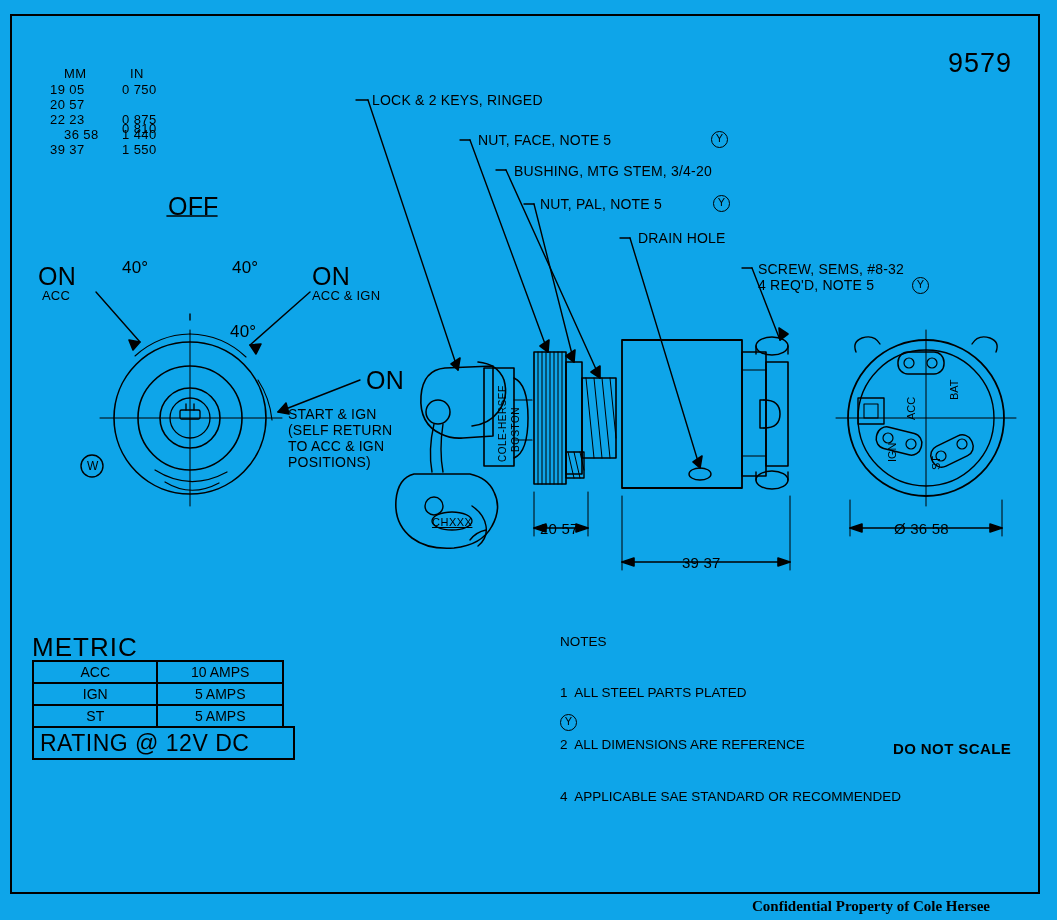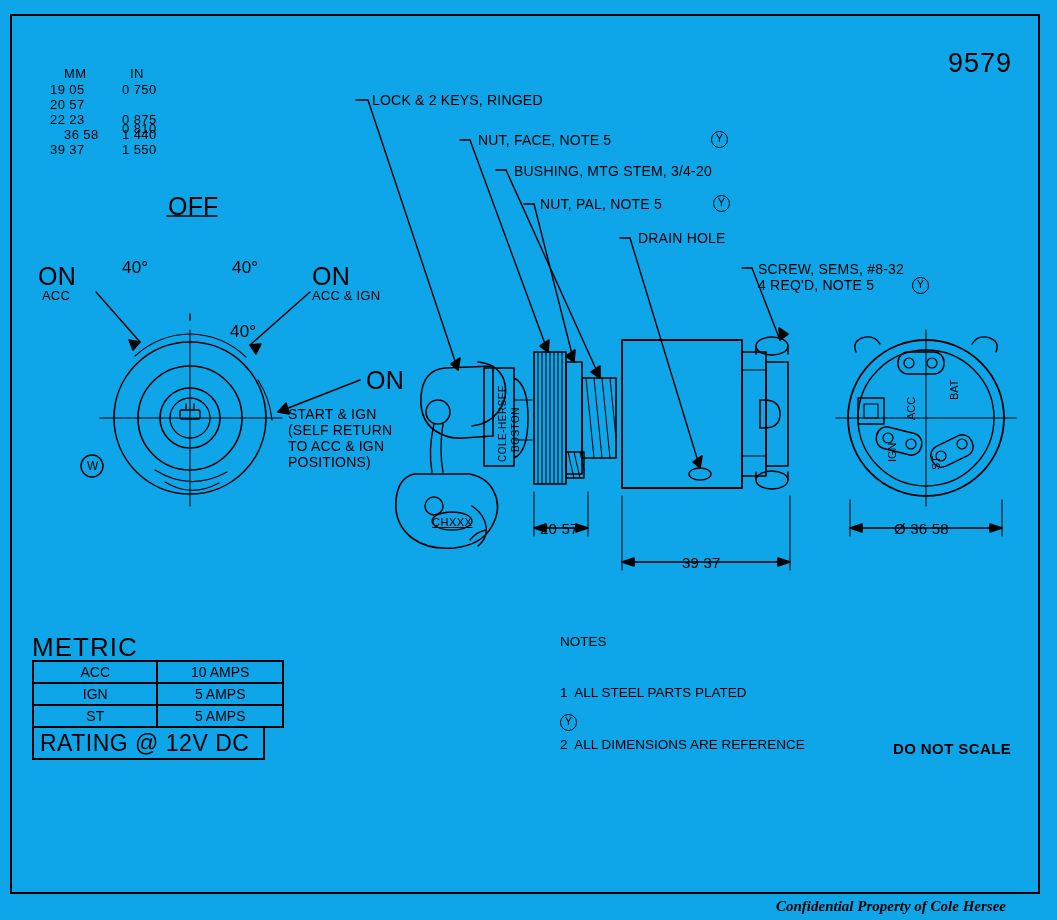--- a/index.html
+++ b/index.html
@@ -344,20 +344,21 @@
   <div class="vlabel" style="left:930px; top:470px; transform: rotate(-90deg); font-size:11px;">ST</div>
 
   <div class="txt t14" style="left:540px; top:520px; font-size:15px;">20 57</div>
   <div class="txt t14" style="left:682px; top:554px; font-size:15px;">39 37</div>
   <div class="txt t14" style="left:894px; top:520px; font-size:15px;">Ø 36 58</div>
 
   <div class="notes" style="left:560px; top:598px;">
     <div>NOTES</div>
     <div>1  ALL STEEL PARTS PLATED</div>
     <div>2  ALL DIMENSIONS ARE REFERENCE</div>
+    <div>4  APPLICABLE SAE STANDARD OR RECOMMENDED</div>
     
     
     
   </div>
   <span class="circled abs" style="left:560px; top:714px;">Y</span>
 
   <div class="txt bold" style="left:893px; top:740px; font-size:15px; letter-spacing:0.4px;">DO NOT SCALE</div>
 
   <div class="metric-label" style="left:32px; top:632px;">METRIC</div>
   <table class="rating" style="left:32px; top:660px; width:252px;">
@@ -369,19 +370,19 @@
     <tr>
       <td>IGN</td>
       <td>5 AMPS</td>
     </tr>
     <tr>
       <td>ST</td>
       <td>5 AMPS</td>
     </tr>
   </tbody>
     </table>
-  <div class="abs" style="left:32px; top:726px; width:233px; height:34px; border:2px solid #000; box-sizing:border-box;">
+  <div class="abs" style="left:32px; top:726px; width:263px; height:34px; border:2px solid #000; box-sizing:border-box;">
     <div class="rating-line" style="left:6px; top:2px; position:absolute; font-size:23px;">RATING @ 12V DC</div>
   </div>
 
-  <div class="footer" style="left:776px; top:898px;font-style:italic;">Confidential Property of Cole Hersee</div>
+  <div class="footer" style="left:752px; top:898px;">Confidential Property of Cole Hersee</div>
 
 </div>
 
 </body></html>

